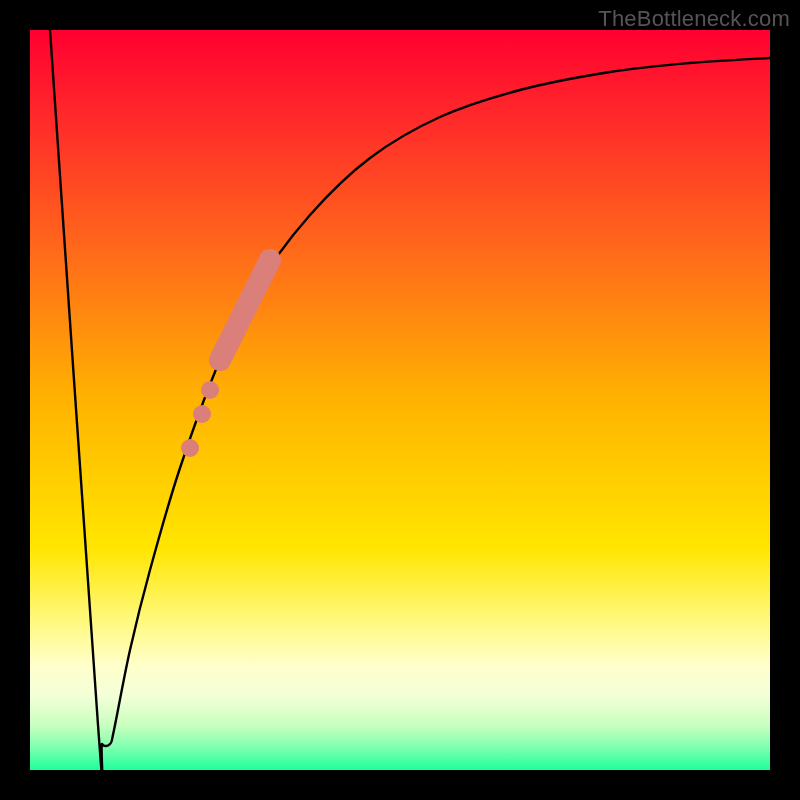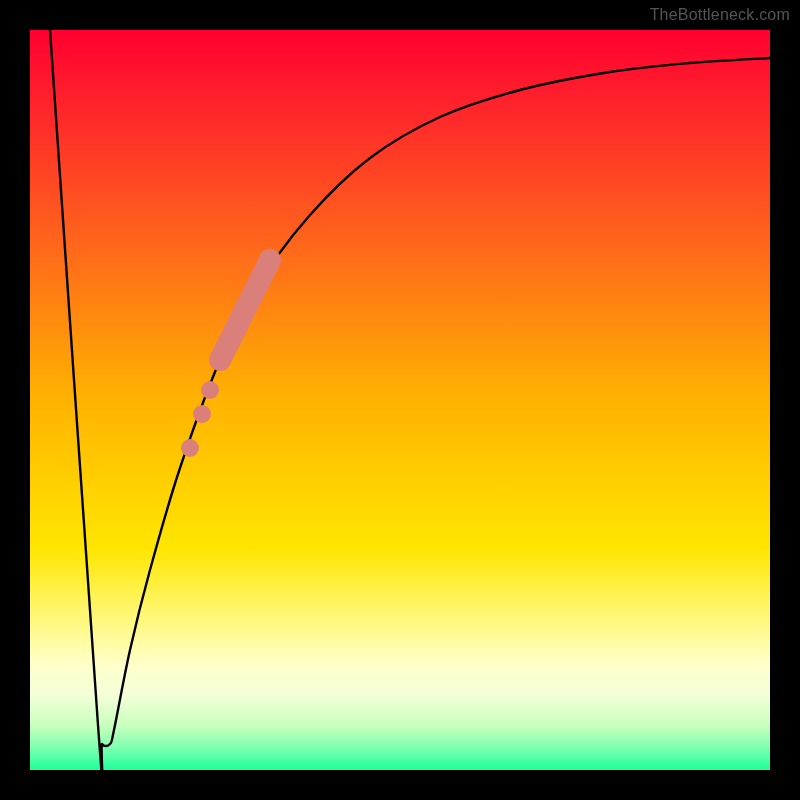--- a/index.html
+++ b/index.html
@@ -14,21 +14,21 @@
     position: relative;
     width: 800px;
     height: 800px;
     background: #000;
   }
   .watermark {
     position: absolute;
     top: 6px;
     right: 10px;
     color: #555;
-    font-size: 16px;
+    font-size: 22px;
     font-weight: 400;
     letter-spacing: 0.2px;
     user-select: none;
     z-index: 5;
   }
   .plot-area {
     position: absolute;
     left: 30px;
     top: 30px;
     width: 740px;

